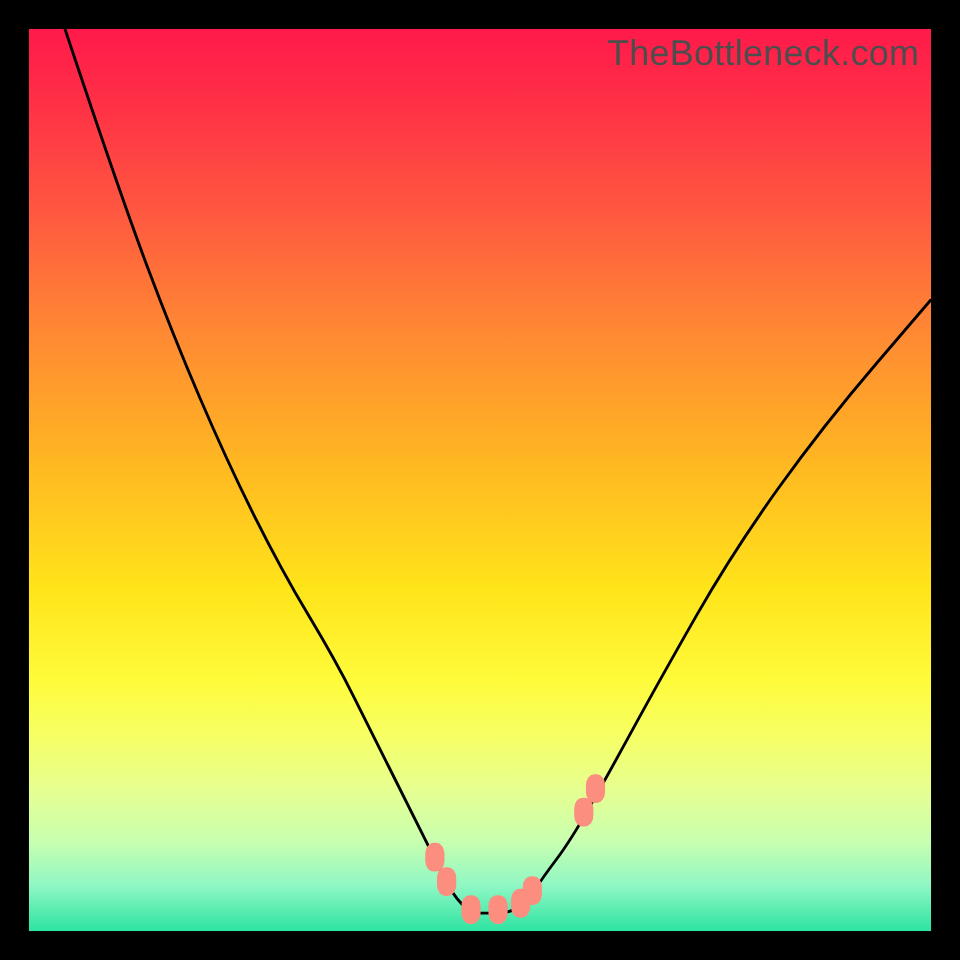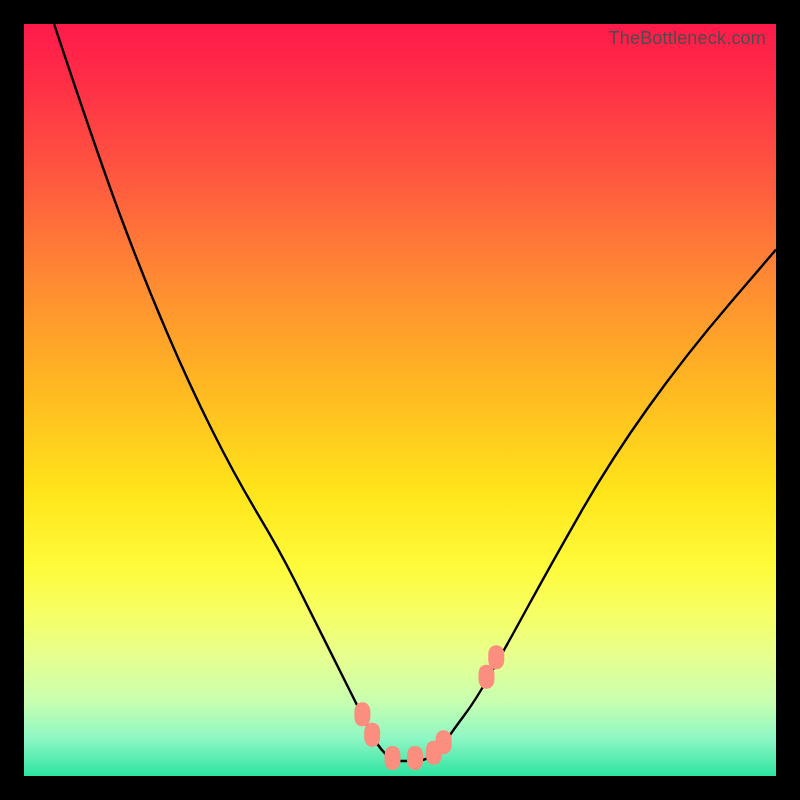--- a/index.html
+++ b/index.html
@@ -44,21 +44,21 @@
       #c9ffb0 90%,
       #8ef7c4 95%,
       #2de3a1 100%
     );
   }
   .watermark {
     position: absolute;
     top: 4px;
     right: 10px;
     color: #4d4d4d;
-    font-size: 18px;
+    font-size: 30px;
     font-weight: 500;
     letter-spacing: 0.2px;
     user-select: none;
   }
   svg.curve {
     position: absolute;
     inset: 0;
     width: 100%;
     height: 100%;
   }

